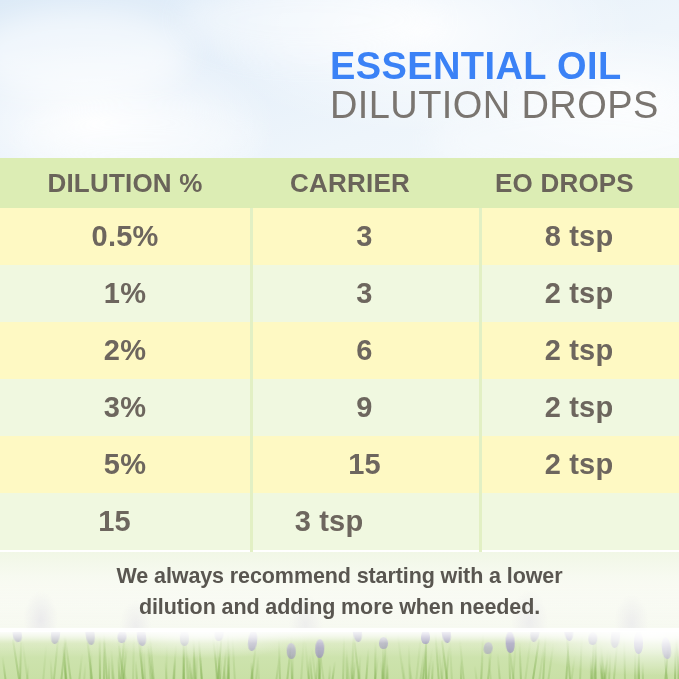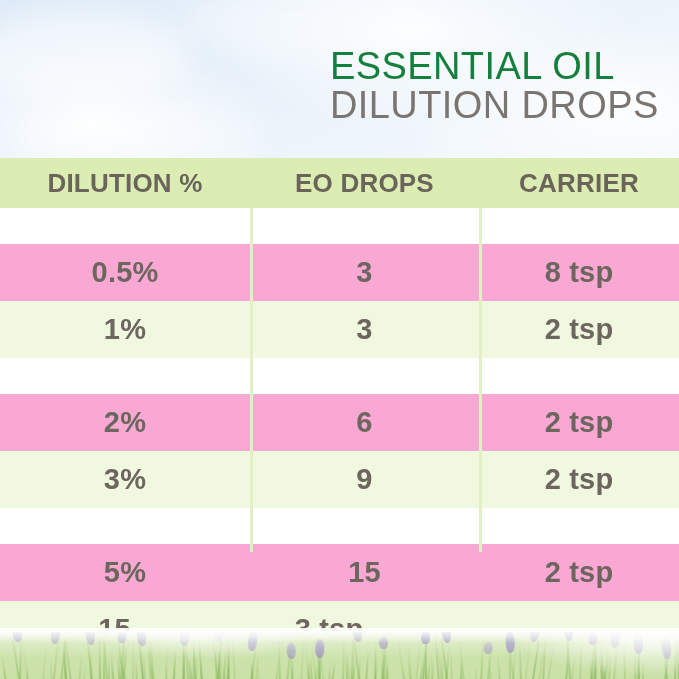--- a/index.html
+++ b/index.html
@@ -88,23 +88,23 @@
 
   
   .title-block {
     position: absolute;
     left: 330px; top: 47px;
     width: 320px;
     text-align: left;
   }
   .title-line1 {
     font-size: 38px;
-    font-weight: normal;
+    font-weight: bold;
     letter-spacing: 0.4px;
-    color: #15803d;
+    color: #3b82f6;
     line-height: 1.02;
     white-space: nowrap;
   }
   .title-line2 {
     font-size: 38px;
     font-weight: normal;
     letter-spacing: 0.4px;
     color: #7a7570;
     line-height: 1.04;
     white-space: nowrap;
@@ -123,21 +123,21 @@
     display: flex;
     width: 679px;
     height: 57px;
     align-items: center;
   }
   .trow.header-row {
     height: 50px;
     background: #dcedb4;
   }
   .trow.alt { background: #f0f8e0; }
-  .trow.plain { background: #f9a8d4; margin-top: 36px; }
+  .trow.plain { background: #fef9c3; }
 
   .cell {
     height: 100%;
     display: flex;
     align-items: center;
     justify-content: center;
     text-align: center;
     color: #6a635b;
   }
   .cell.c-dilution { width: 250px; }
@@ -274,22 +274,22 @@
 
   <div class="title-block">
     <div class="title-line1">ESSENTIAL OIL</div>
     <div class="title-line2">DILUTION DROPS</div>
   </div>
 
   <div class="table">
 
     <div class="trow header-row">
       <div class="cell c-dilution">DILUTION %</div>
+      <div class="cell c-carrier">CARRIER</div>
       <div class="cell c-drops">EO DROPS</div>
-      <div class="cell c-carrier">CARRIER</div>
     </div>
 
     <div class="trow plain">
       <div class="cell c-dilution value">0.5%</div>
       <div class="cell c-drops value">3</div>
       <div class="cell c-carrier value">8 tsp</div>
     </div>
 
     <div class="trow alt">
       <div class="cell c-dilution value">1%</div>
@@ -317,20 +317,27 @@
 
     <div class="trow alt">
       <div class="cell c-drops value">15</div>
       <div class="cell c-carrier value">3 tsp</div>
     </div>
 
     <div class="divider d1"></div>
     <div class="divider d2"></div>
   </div>
 
+  <div class="footer-note">
+    <div class="footer-ghost"></div>
+    <div class="footer-text">
+      <div>We always recommend starting with a lower</div>
+      <div>dilution and adding more when needed.</div>
+    </div>
+  </div>
 
   <div class="seam"></div>
 
   <div class="lavender" id="lavender-band">
     <div class="lav-haze"></div>
   <div class="grassblade" style="left: 234.199px; height: 48.2212px; transform: rotate(-3.1768deg); opacity: 0.4;"></div>
       <div class="grassblade" style="left: 365.424px; height: 34.7534px; transform: rotate(4.14443deg); opacity: 0.79;"></div>
       <div class="grassblade" style="left: 216.121px; height: 33.2459px; transform: rotate(-3.32539deg); opacity: 0.54;"></div>
       <div class="grassblade" style="left: 623.605px; height: 47.1788px; transform: rotate(-1.03886deg); opacity: 0.49;"></div>
       <div class="grassblade" style="left: 121.748px; height: 42.8344px; transform: rotate(3.67765deg); opacity: 0.41;"></div>

